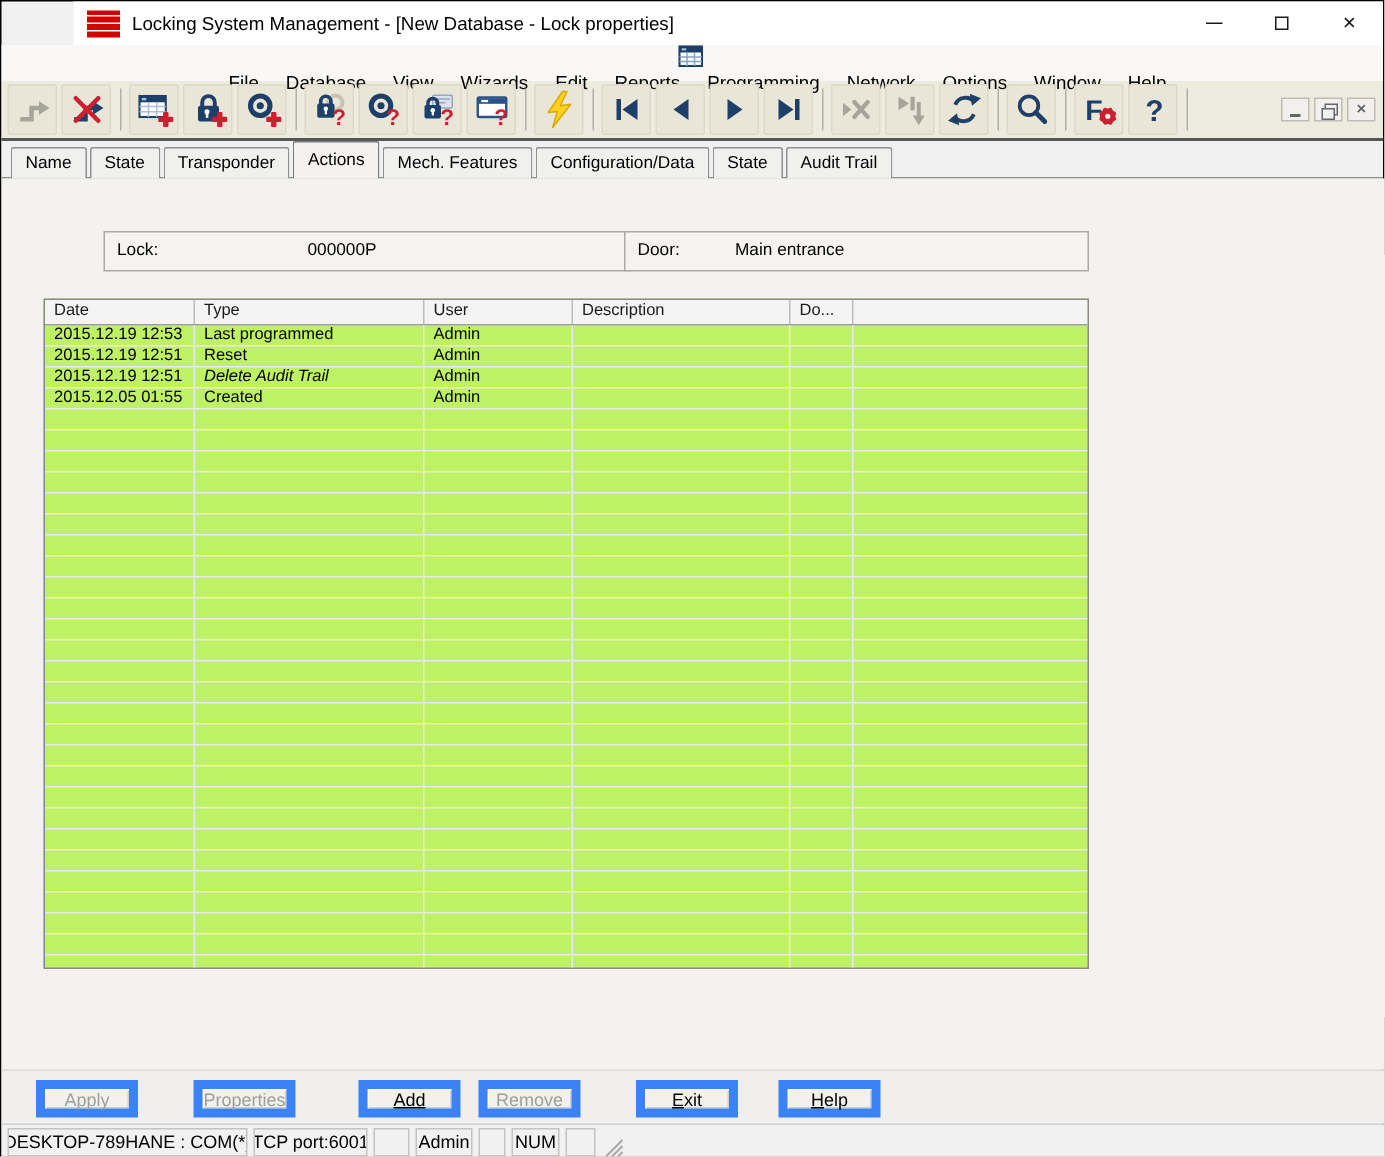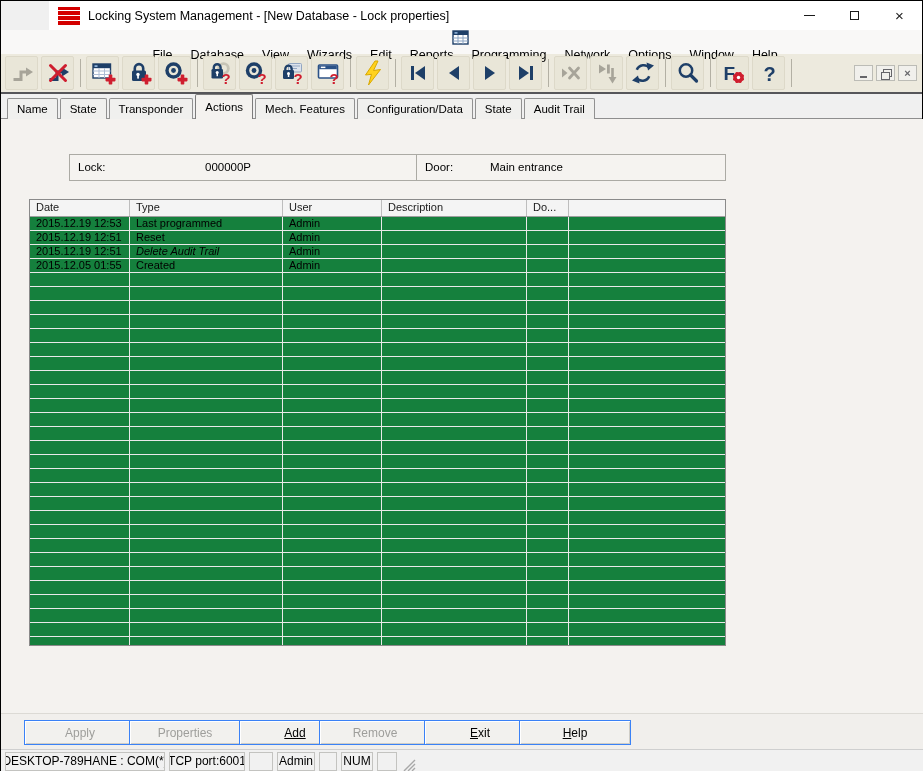--- a/index.html
+++ b/index.html
@@ -52,32 +52,32 @@
   .page { position:absolute; left:0; top:118px; width:923px; height:594px; background:#f4f2ef; }
   .groupbox { position:absolute; top:35px; height:27px; border:1px solid #abaaa4; background:#f5f3f0; font-size:11.5px; }
   .gb-lock { left:28px; width:352px;margin-left:40px; }
   .gb-door { left:415px; width:310px; }
   .gb-label { position:absolute; left:8px; top:6px; }
   .gb-value { position:absolute; top:6px; }
   .gb-lock .gb-value { left:135px; }
   .gb-door .gb-value { left:73px; }
 
   
-  .table { position:absolute; left:28px; top:80px; width:697px; height:447px; background:#15803d; border:1px solid #8a8a8a; overflow:hidden; }
+  .table { position:absolute; left:28px; top:80px; width:697px; height:447px; background:#bef264; border:1px solid #8a8a8a; overflow:hidden; }
   .thead { display:flex; height:17px; background:#f4f4f4; border-bottom:1px solid #9e9e9e; }
   .th { border-right:1px solid #bdbdbd; padding:1px 0 0 6px; font-size:11px; color:#1a1a1a; white-space:nowrap; overflow:hidden; flex:none; }
   .th.filler { flex:1; border-right:none; }
   .tbody { }
   .tr { display:flex; height:14px; border-bottom:1px solid #e9e9e9; }
   .td { border-right:1px solid #e9e9e9; padding:0 0 0 6px; font-size:11px; line-height:13px; white-space:nowrap; overflow:hidden; flex:none; }
   .td.filler { flex:1; border-right:none; }
 
   
   .footer { position:absolute; left:0; top:712px; width:923px; height:36px; background:#f1efec; border-top:1px solid #dcdad5; }
-  .btn { position:absolute; top:6px; width:112px; height:25px; background:#f2f1ee; border:1px solid #3b82f6;
+  .btn { position:absolute; top:6px; width:68px; height:25px; background:#f2f1ee; border:6px solid #3b82f6;
          box-shadow:inset 1px 1px 0 #ffffff, inset -1px -1px 0 #cfcdc6;
          font-size:12px; display:flex; align-items:center; justify-content:center; }
   .btn.disabled { color:#9e9e9b; }
 
   
   .statusbar { position:absolute; left:0; top:748px; width:923px; height:23px; background:#f1f1f1; border-top:1px solid #cfcfcf;
                display:flex; align-items:center; font-size:12px; }
   .sb-left { flex:1; height:19px; margin-left:2px; border:1px solid #c3c3c0; display:flex; align-items:center; padding-left:4px; }
   .sb-cell { height:19px; border:1px solid #c3c3c0; margin-left:4px; display:flex; align-items:center; justify-content:center; padding:0 3px; white-space:nowrap; overflow:hidden; flex:none; }
   .sb-grip { width:17px; height:21px; margin-left:2px; flex:none; display:flex; align-items:flex-end; justify-content:flex-end; }

